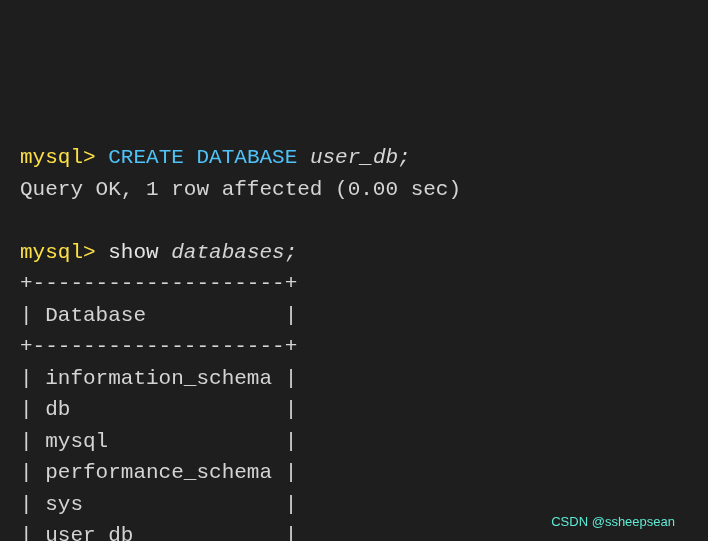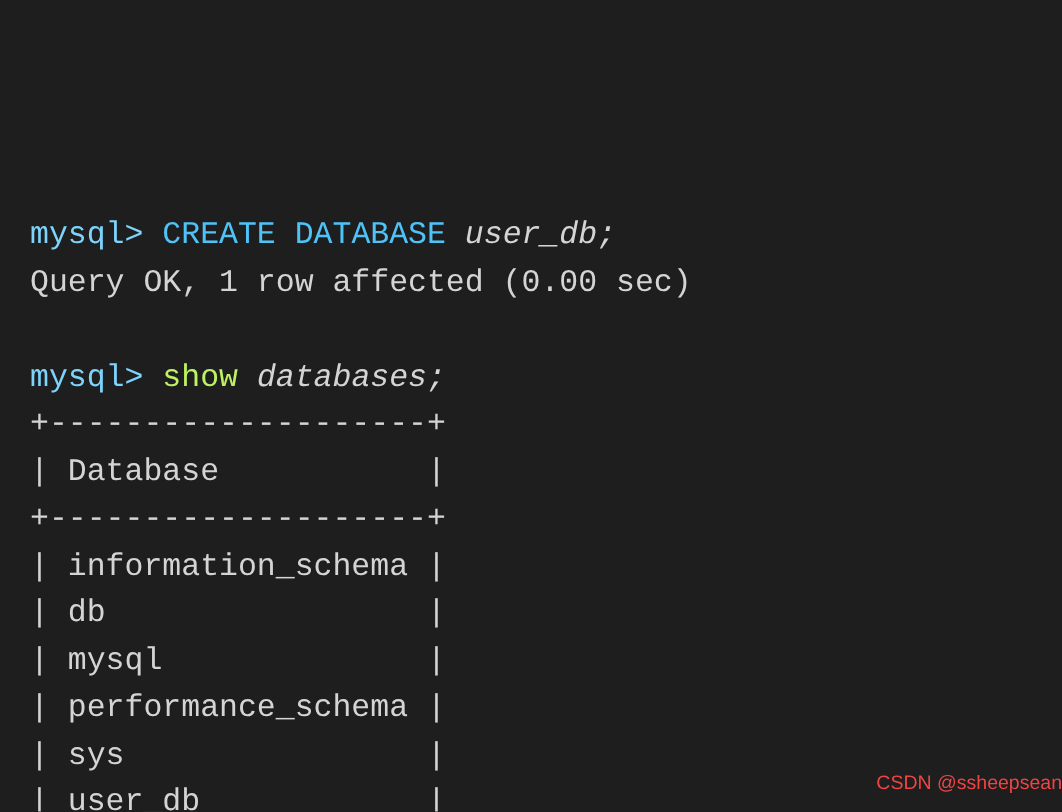--- a/index.html
+++ b/index.html
@@ -14,42 +14,42 @@
       font-family: 'Courier New', Consolas, monospace;
       font-size: 21px;
       color: #d4d4d4;
       padding: 16px 20px;
       line-height: 1.5;
       white-space: pre;
       position: relative;
       overflow: hidden;
     }
     .prompt {
-      color: #7dd3fc;
+      color: #fde047;
     }
     .keyword {
       color: #4fc3f7;
     }
     .keyword-lower {
-      color: #bef264;
+      color: #e5e5e5;
       text-align: center;
     }
     .plain {
       color: #d4d4d4;
       font-style: italic;
     }
     .line {
       display: block;
     }
     .watermark {
       position: absolute;
       bottom: 10px;
-      right: 0;
+      right: 33px;
       font-size: 13px;
-      color: #ef4444;
+      color: #5eead4;
       font-family: sans-serif;
       white-space: normal;
     }
     .watermark-faint {
       position: absolute;
       bottom: 54px;
       right: 28px;
       font-size: 13px;
       color: #4a4a4a;
       font-family: sans-serif;

